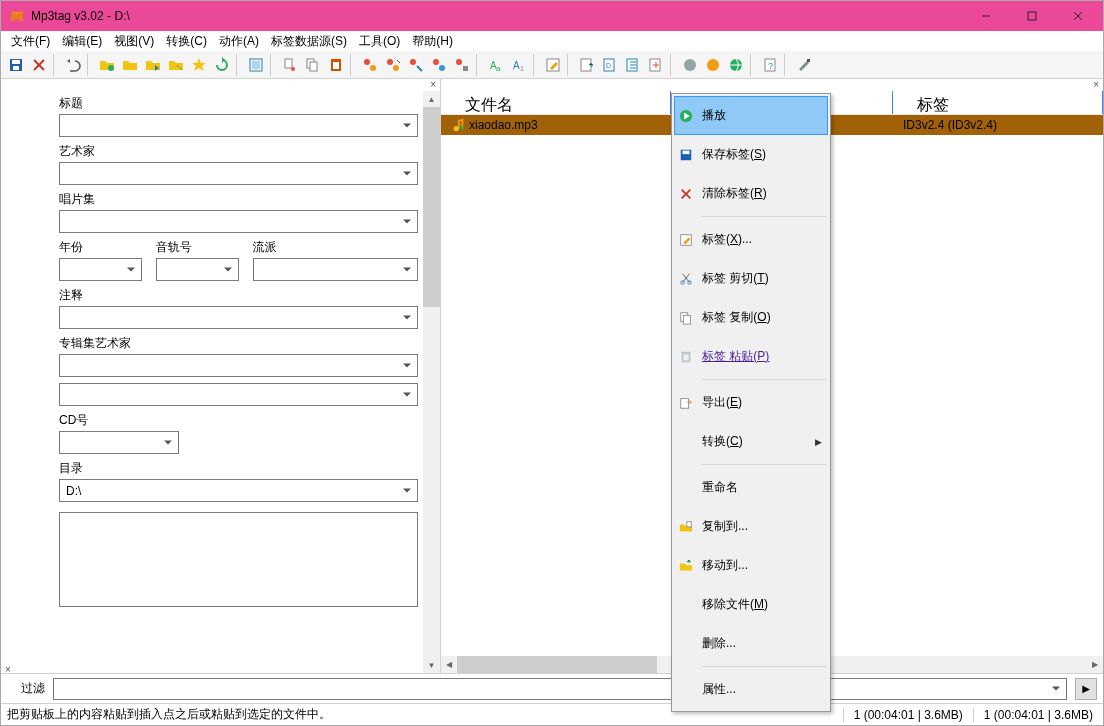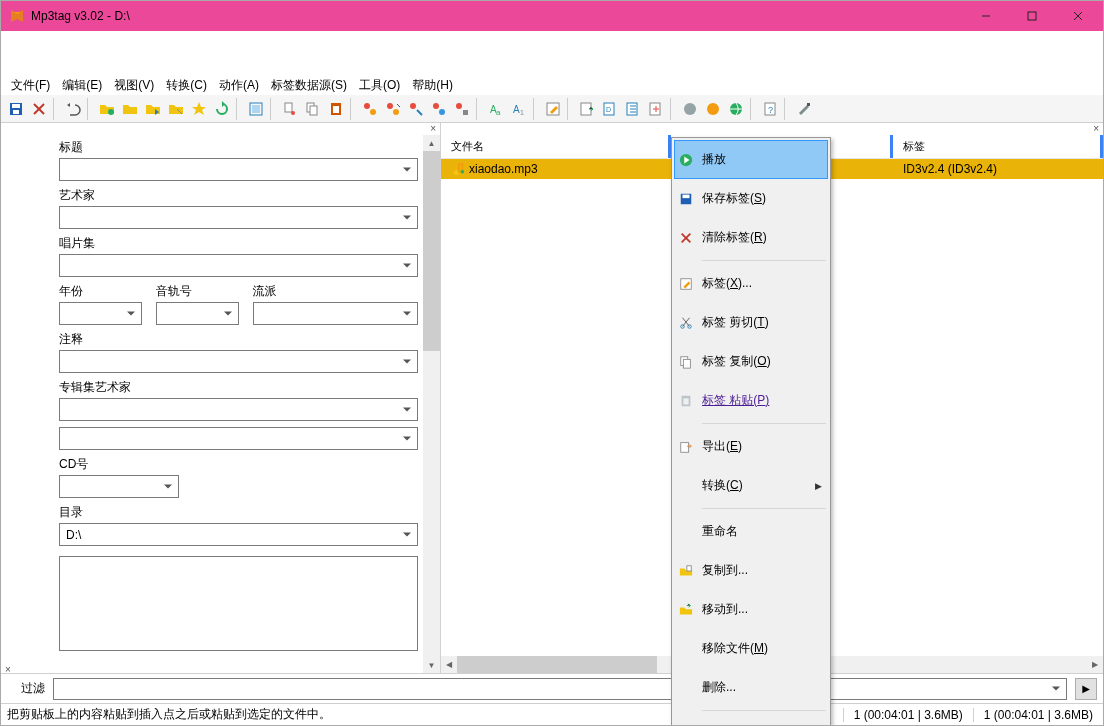--- a/index.html
+++ b/index.html
@@ -2,21 +2,21 @@
 <html><head>
 <meta charset="utf-8">
 <style>
 * { box-sizing: border-box; margin: 0; padding: 0; }
 body { font-family: "Microsoft YaHei", "Segoe UI", sans-serif; font-size: 12px; background: #fff; width: 1104px; height: 726px; overflow: hidden; display: flex; flex-direction: column; border: 1px solid #aaa; }
 .titlebar { height: 30px; display: flex; align-items: center; padding: 0 2px 0 8px; background: #ec4899; }
 .titlebar .app-icon { width: 16px; height: 16px; margin-right: 6px; }
 .titlebar .title { flex: 1; font-size: 12px; }
 .win-btns { display: flex; }
 .win-btn { width: 46px; height: 30px; display: flex; align-items: center; justify-content: center; color: #222; }
-.menubar { height: 20px; display: flex; align-items: center; padding: 0 4px; background: #fff; margin-top: 44px; }
+.menubar { height: 20px; display: flex; align-items: center; padding: 0 4px; background: #fff; }
 .menubar span { padding: 2px 6px; font-size: 12px; }
 .toolbar { height: 28px; display: flex; align-items: center; padding: 2px 4px; gap: 1px; border-bottom: 1px solid #d0d0d0; background: #f5f5f5; }
 .tbtn { width: 22px; height: 22px; display: flex; align-items: center; justify-content: center; border: 1px solid transparent; border-radius: 2px; }
 .tbtn svg { width: 16px; height: 16px; }
 .tsep { width: 6px; height: 22px; border-left: 1px solid #ccc; margin: 0 2px; }
 .main { flex: 1; display: flex; min-height: 0; }
 .leftpanel { width: 440px; display: flex; flex-direction: column; border-right: 1px solid #d0d0d0; position: relative; }
 .lp-close { height: 12px; display: flex; justify-content: flex-end; padding-right: 4px; font-family: Arial; font-size: 10px; color: #555; }
 .lp-body { flex: 1; overflow: hidden; padding: 4px 22px 4px 10px; position: relative; margin-left: 48px; }
 .field { margin-bottom: 6px; }
@@ -26,22 +26,22 @@
 .combo.dir { padding: 4px 6px; }
 .row3 { display: flex; gap: 14px; }
 .row3 > div { flex: 1; }
 .textarea { width: 100%; height: 95px; border: 1px solid #7a7a7a; background: #fff; margin-top: 10px; }
 .lp-vscroll { position: absolute; right: 0; top: 12px; bottom: 0; width: 17px; background: #f0f0f0; }
 .lp-vscroll .thumb { position: absolute; top: 16px; left: 0; right: 0; height: 200px; background: #cdcdcd; }
 .lp-vscroll .arr { position: absolute; left: 0; right: 0; height: 16px; display: flex; align-items: center; justify-content: center; font-size: 8px; color: #666; }
 .filepanel { flex: 1; display: flex; flex-direction: column; position: relative; }
 .fp-close { height: 12px; display: flex; justify-content: flex-end; padding-right: 4px; font-family: Arial; font-size: 10px; color: #555; }
 .filehead { height: 24px; display: flex; border-bottom: 1px solid #e5e5e5; background: #fff; }
-.filehead .col { padding: 4px 10px; border-right: 3px solid #3b82f6; font-size: 11px; }
-.filerow { height: 20px; display: flex; align-items: center; background: #eab308; }
+.filehead .col { padding: 4px 24px; border-right: 1px solid #3b82f6; font-size: 16px; }
+.filerow { height: 20px; display: flex; align-items: center; background: #a16207; }
 .filerow .cell { padding: 2px 10px; font-size: 12px; display: flex; align-items: center; gap: 4px; }
 .fileicon { width: 14px; height: 14px; }
 .fp-hscroll { position: absolute; bottom: 0; left: 0; right: 0; height: 17px; background: #f0f0f0; display: flex; }
 .fp-hscroll .arr { width: 16px; display: flex; align-items: center; justify-content: center; font-size: 8px; color: #666; }
 .fp-hscroll .track { flex: 1; position: relative; }
 .fp-hscroll .thumb { position: absolute; left: 0; top: 0; bottom: 0; width: 200px; background: #cdcdcd; }
 .ctxmenu { position: absolute; top: 14px; left: 230px; width: 160px; background: #f0f0f0; border: 1px solid #979797; box-shadow: 2px 2px 4px rgba(0,0,0,0.25); padding: 2px; z-index: 100; }
 .ctxitem { height: 39px; display: flex; align-items: center; padding: 0 18px 0 4px; font-size: 12px; gap: 8px; position: relative; }
 .ctxitem.highlight { background: #90c8f6; border: 1px solid #3399ff; padding: 0 17px 0 3px; }
 .ctxitem .icon { width: 16px; height: 16px; display: flex; align-items: center; justify-content: center; }

